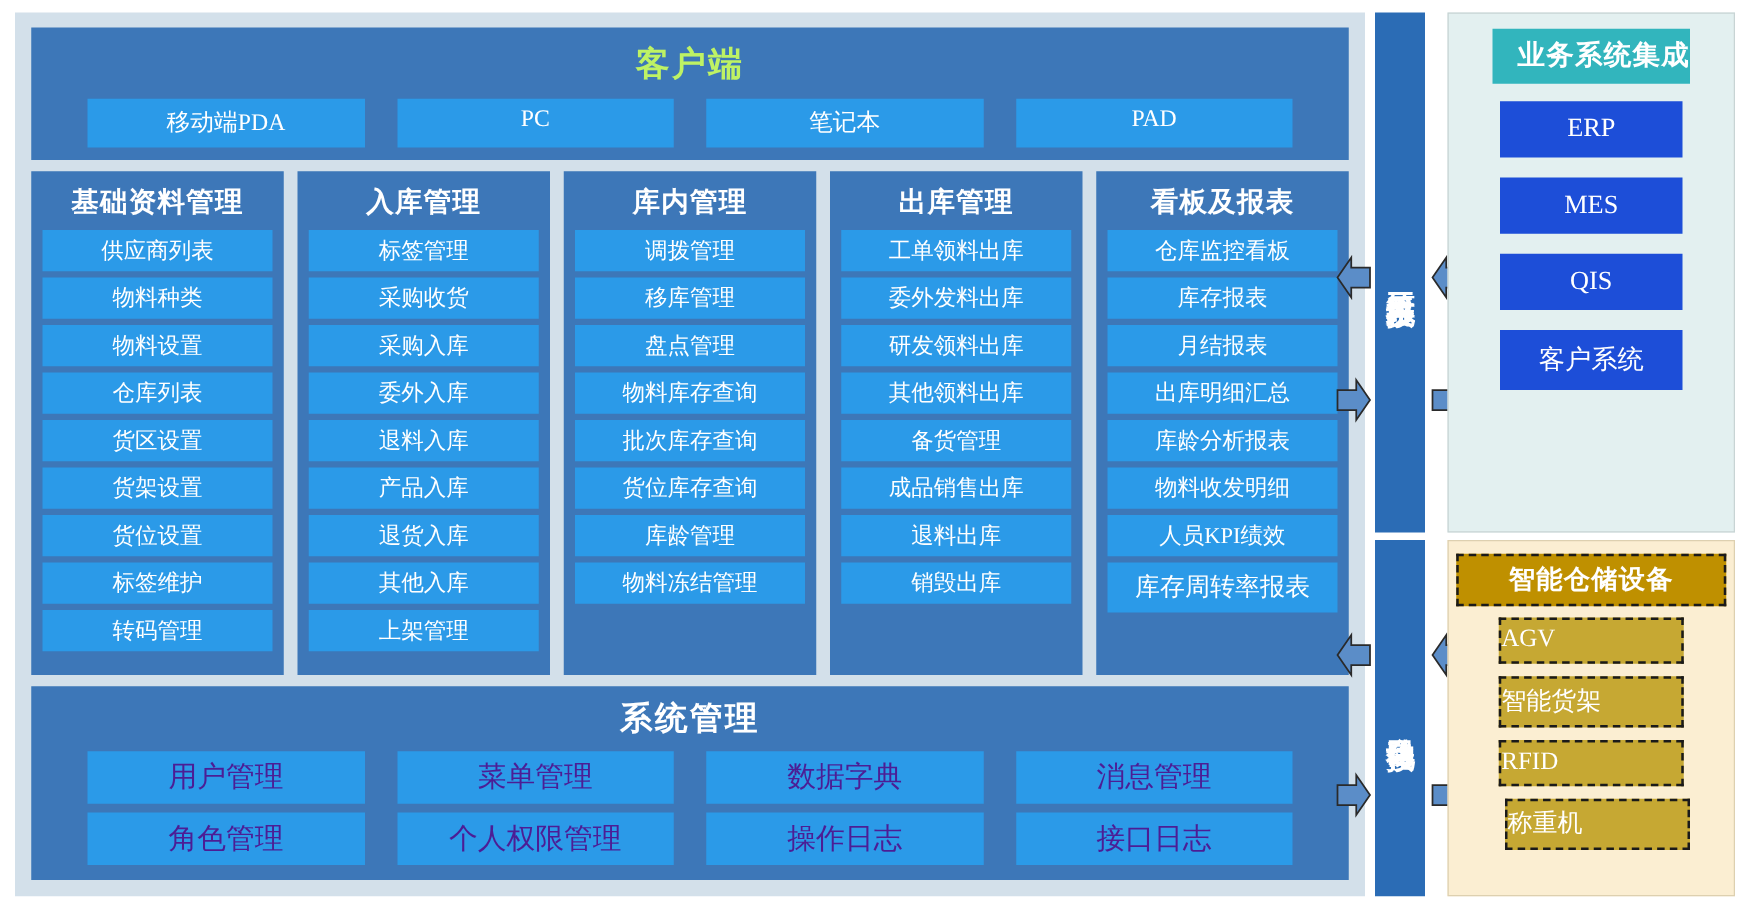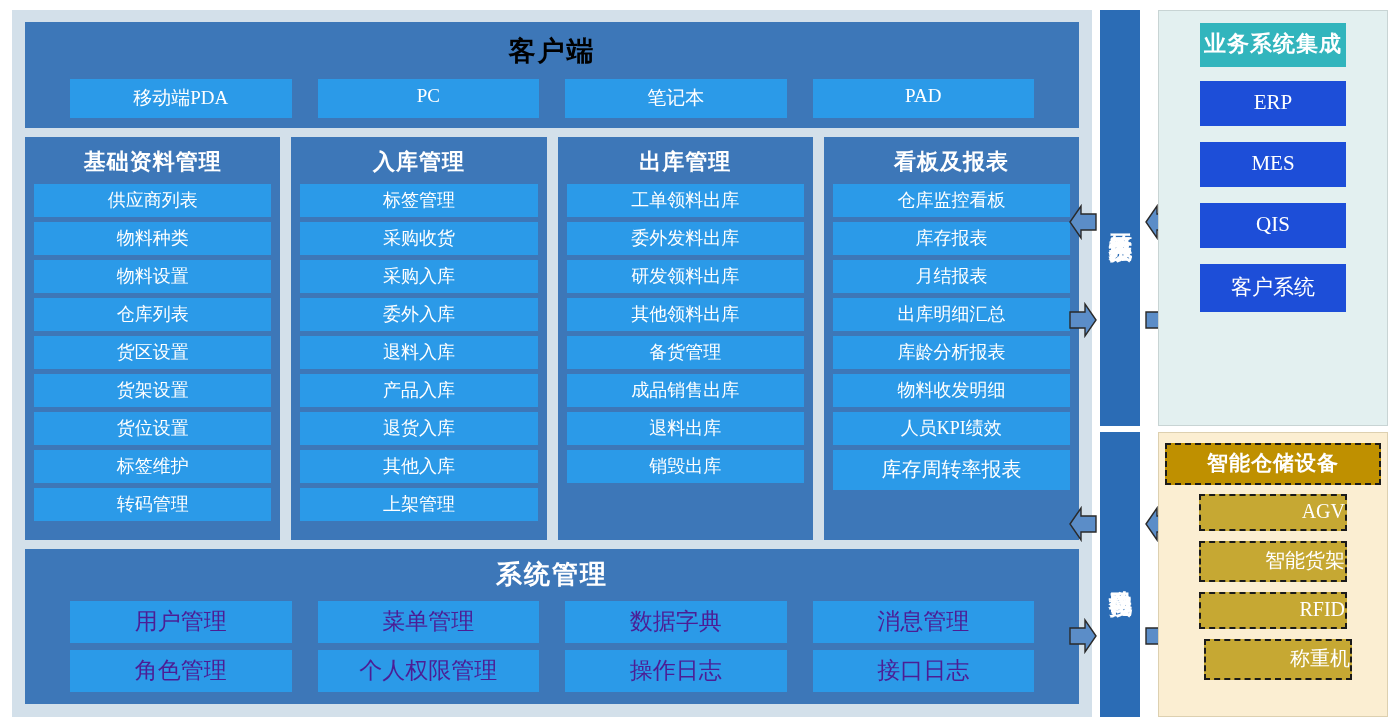--- a/index.html
+++ b/index.html
@@ -27,21 +27,21 @@
   }
 
   
   .client-panel {
     background: #3d77b8;
     padding: 8px 0 10px 0;
     flex: 0 0 auto;
   }
   .client-title {
     text-align: center;
-    color: #000000;
+    color: #bef264;
     font-size: 27px;
     font-weight: bold;
     letter-spacing: 2px;
     padding: 3px 0 10px 0;
   }
   .client-row {
     display: flex;
     justify-content: space-between;
     padding: 0 45px;
     gap: 26px;
@@ -175,23 +175,24 @@
   .panel-title {
     color: #ffffff;
     font-size: 22px;
     font-weight: bold;
     text-align: center;
     letter-spacing: 1px;
     white-space: nowrap;
   }
   #biz-title {
     background: #32b5bd;
-    width: 146px;
+    width: 158px;
     padding: 6px 0 8px 0;
     margin-bottom: 14px;
+    text-align: right;
   }
   #equip-title {
     background: #bf9000;
     border: 2px dashed #1a1a1a;
     width: 216px;
     padding: 4px 0 6px 0;
     margin-bottom: 9px;
     font-size: 21px;
   }
   .biz-chip {
@@ -203,21 +204,21 @@
     padding: 9px 0 11px 0;
     margin-bottom: 16px;
     white-space: nowrap;
   }
   .biz-chip:last-child { margin-bottom: 0; }
   .equip-chip {
     background: #c6a833;
     border: 2px dashed #1a1a1a;
     color: #ffffff;
     width: 148px;
-    text-align: right;
+    text-align: left;
     font-size: 20px;
     padding: 4px 0 6px 0;
     margin-bottom: 10px;
     white-space: nowrap;
   }
   .equip-chip:last-child { margin-bottom: 0; margin-left: 10px; }
 </style>
 </head>
 <body>
 
@@ -256,20 +257,31 @@
         <div class="module-item">采购收货</div>
         <div class="module-item">采购入库</div>
         <div class="module-item">委外入库</div>
         <div class="module-item">退料入库</div>
         <div class="module-item">产品入库</div>
         <div class="module-item">退货入库</div>
         <div class="module-item">其他入库</div>
         <div class="module-item">上架管理</div>
       </div>
 
+      <div class="module-col">
+        <div class="module-head">库内管理</div>
+        <div class="module-item">调拨管理</div>
+        <div class="module-item">移库管理</div>
+        <div class="module-item">盘点管理</div>
+        <div class="module-item">物料库存查询</div>
+        <div class="module-item">批次库存查询</div>
+        <div class="module-item">货位库存查询</div>
+        <div class="module-item">库龄管理</div>
+        <div class="module-item">物料冻结管理</div>
+      </div>
 
       <div class="module-col">
         <div class="module-head">出库管理</div>
         <div class="module-item">工单领料出库</div>
         <div class="module-item">委外发料出库</div>
         <div class="module-item">研发领料出库</div>
         <div class="module-item">其他领料出库</div>
         <div class="module-item">备货管理</div>
         <div class="module-item">成品销售出库</div>
         <div class="module-item">退料出库</div>

